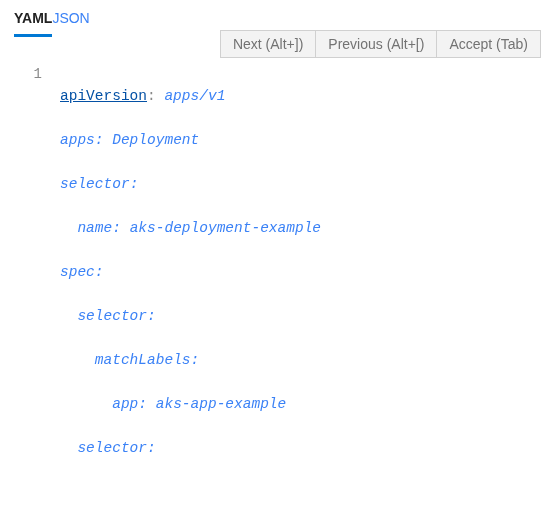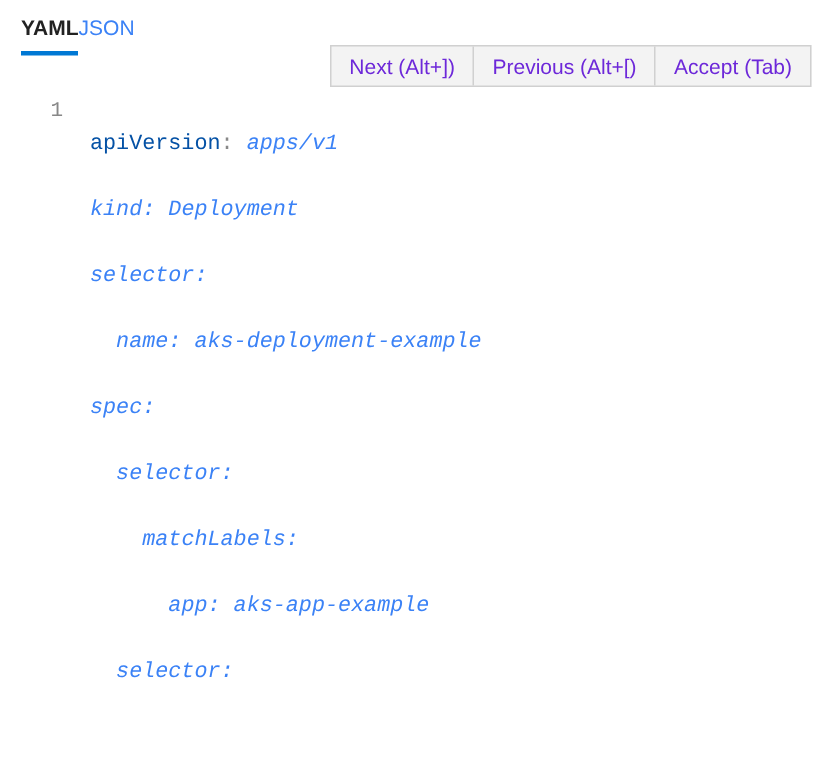--- a/index.html
+++ b/index.html
@@ -30,21 +30,21 @@
     .intellisense-bar {
       position: absolute;
       right: 10px;
       top: 30px;
       display: flex;
       background: #f3f3f3;
       border: 1px solid #d0d0d0;
     }
     .intellisense-btn {
       padding: 5px 12px;
-      color: #6d28d9;
+      color: #737373;
       font-size: 14px;
       cursor: pointer;
       border-right: 1px solid #d0d0d0;
     }
     .intellisense-btn:last-child { border-right: none; }
     .editor-wrap {
       margin-top: 26px;
       display: flex;
     }
     .gutter {
@@ -58,21 +58,21 @@
       user-select: none;
     }
     .code {
       flex: 1;
       font-family: Consolas, "Courier New", monospace;
       font-size: 14.5px;
       line-height: 22px;
       white-space: pre;
       color: #333;
     }
-    .k-blue { color: #0451a5; }
+    .k-blue { color: #0451a5; text-decoration: underline; }
     .k-colon { color: #888; }
     .v-gray { color: #3b82f6; font-style: italic; }
     .line { display: block; }
   </style>
 </head>
 <body>
 
 <div class="tabs">
   <div class="tab active">YAML</div>
   <div class="tab">JSON</div>
@@ -83,21 +83,21 @@
   <div class="intellisense-btn">Previous (Alt+[)</div>
   <div class="intellisense-btn">Accept (Tab)</div>
 </div>
 
 <div class="editor-wrap">
   <div class="gutter">
     <span>1</span>
   </div>
   <div class="code">
 <span class="line"><span class="k-blue">apiVersion</span><span class="k-colon">:</span> <span class="v-gray">apps/v1</span></span>
-<span class="line v-gray"><span>kind</span>: <span>Deployment</span></span>
+<span class="line v-gray"><span>apps</span>: <span>Deployment</span></span>
 <span class="line v-gray"><span>selector</span>:</span>
 <span class="line v-gray">  <span>name</span>: <span>aks-deployment-example</span></span>
 <span class="line v-gray"><span>spec</span>:</span>
 <span class="line v-gray">  <span>selector</span>:</span>
 <span class="line v-gray">    <span>matchLabels</span>:</span>
 <span class="line v-gray">      <span>app</span>: <span>aks-app-example</span></span>
 <span class="line v-gray">  <span>selector</span>:</span>
 
 
 

